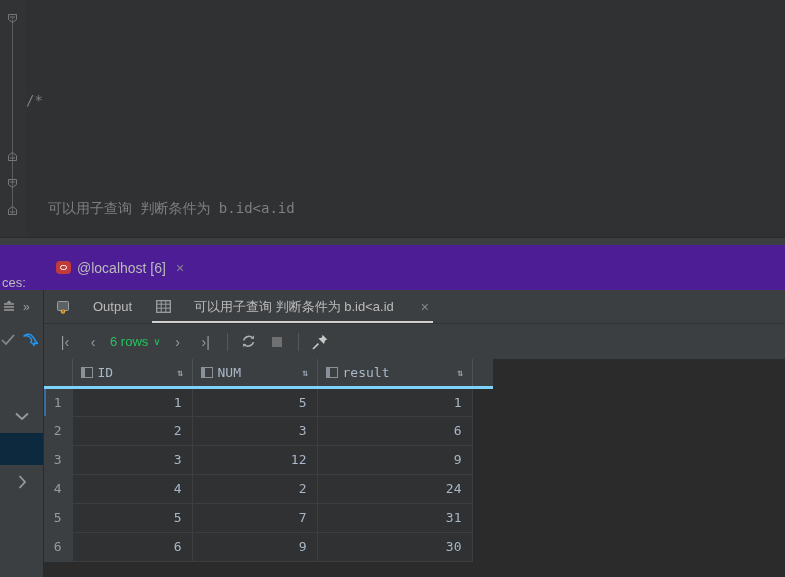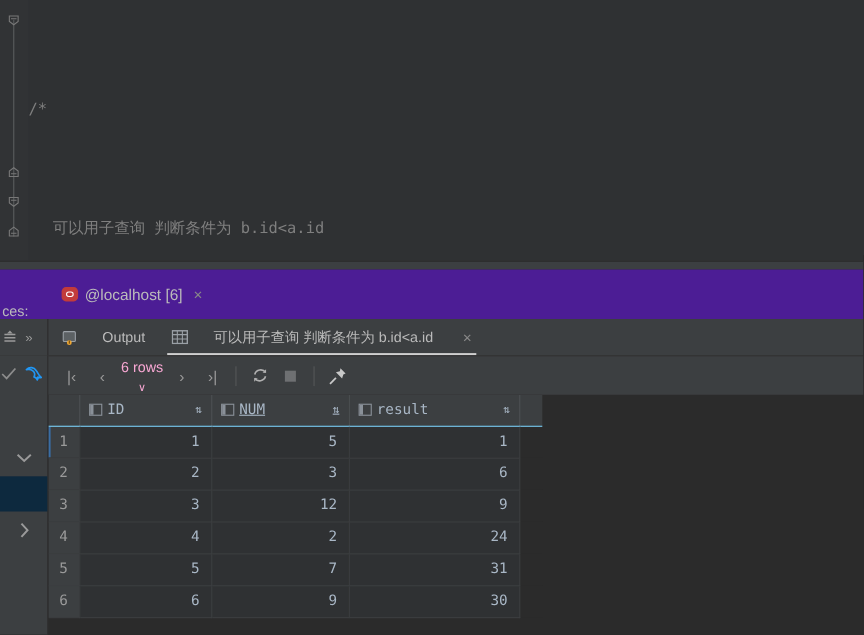--- a/index.html
+++ b/index.html
@@ -104,22 +104,22 @@
     position:absolute; left:44px; top:323px; width:741px; height:36px;
     background:#3c3f41;
     display:flex; align-items:center; gap:2px; padding-left:8px;
     border-top:1px solid #323232;
   }
   .tb-btn {
     width:26px; height:26px; display:flex; align-items:center;
     justify-content:center; color:#9a9a9a; font-size:14px;
   }
   .rows-label {
-    color:#f9a8d4; font-size:13px; padding:0 2px; display:flex;
-    align-items:center; gap:5px;flex-direction:column;
+    color:#22c55e; font-size:13px; padding:0 2px; display:flex;
+    align-items:center; gap:5px;
   }
   .tb-sep {
     width:1px; height:18px; background:#555759; margin:0 6px;
   }
 
   
   .left-rail {
     position:absolute; left:0; top:323px; width:44px; height:254px;
     background:#3c3f41; border-right:1px solid #2b2b2b;
   }
@@ -133,21 +133,21 @@
 
   
   .tablewrap {
     position:absolute; left:44px; top:359px; width:741px; height:218px;
     background:#2b2b2b; overflow:hidden;
   }
   table { border-collapse:collapse; font-size:13px;
           font-family:"DejaVu Sans Mono","Liberation Mono",monospace; }
   thead th {
     background:#3c3f41; color:#a9b7c6; height:28px;
-    border-right:1px solid #4e5254; border-bottom:1px solid #7dd3fc;
+    border-right:1px solid #4e5254; border-bottom:3px solid #7dd3fc;
     font-weight:normal; padding:0 8px;
   }
   thead th.rowhdr { width:28px; }
   .th-inner { display:flex; align-items:center; gap:5px;
               justify-content:flex-start; }
   .hdr-ico {
     width:12px; height:11px; border:1px solid #8a9199;
     display:inline-block; position:relative; flex:none;
   }
   .hdr-ico::before {
@@ -159,21 +159,21 @@
     height:29px; color:#a9b7c6;
     border-right:1px solid #3c3f41; border-bottom:1px solid #3c3f41;
     padding:0 10px; text-align:right; background:#2f3133;
   }
   tbody td.rownum {
     background:#3c3f41; color:#9a9a9a; text-align:center;
     width:28px; padding:0 4px;
   }
   tbody tr:first-child td.rownum { box-shadow: inset 2px 0 0 #3a6ea5; }
   .c-id   { width:120px; }
-  .c-num  { width:125px;text-decoration:underline; }
+  .c-num  { width:125px; }
   .c-res  { width:155px; }
   svg { display:block; }
 </style>
 </head>
 <body>
 
 <div class="app">
 
   <div class="editor">
 

